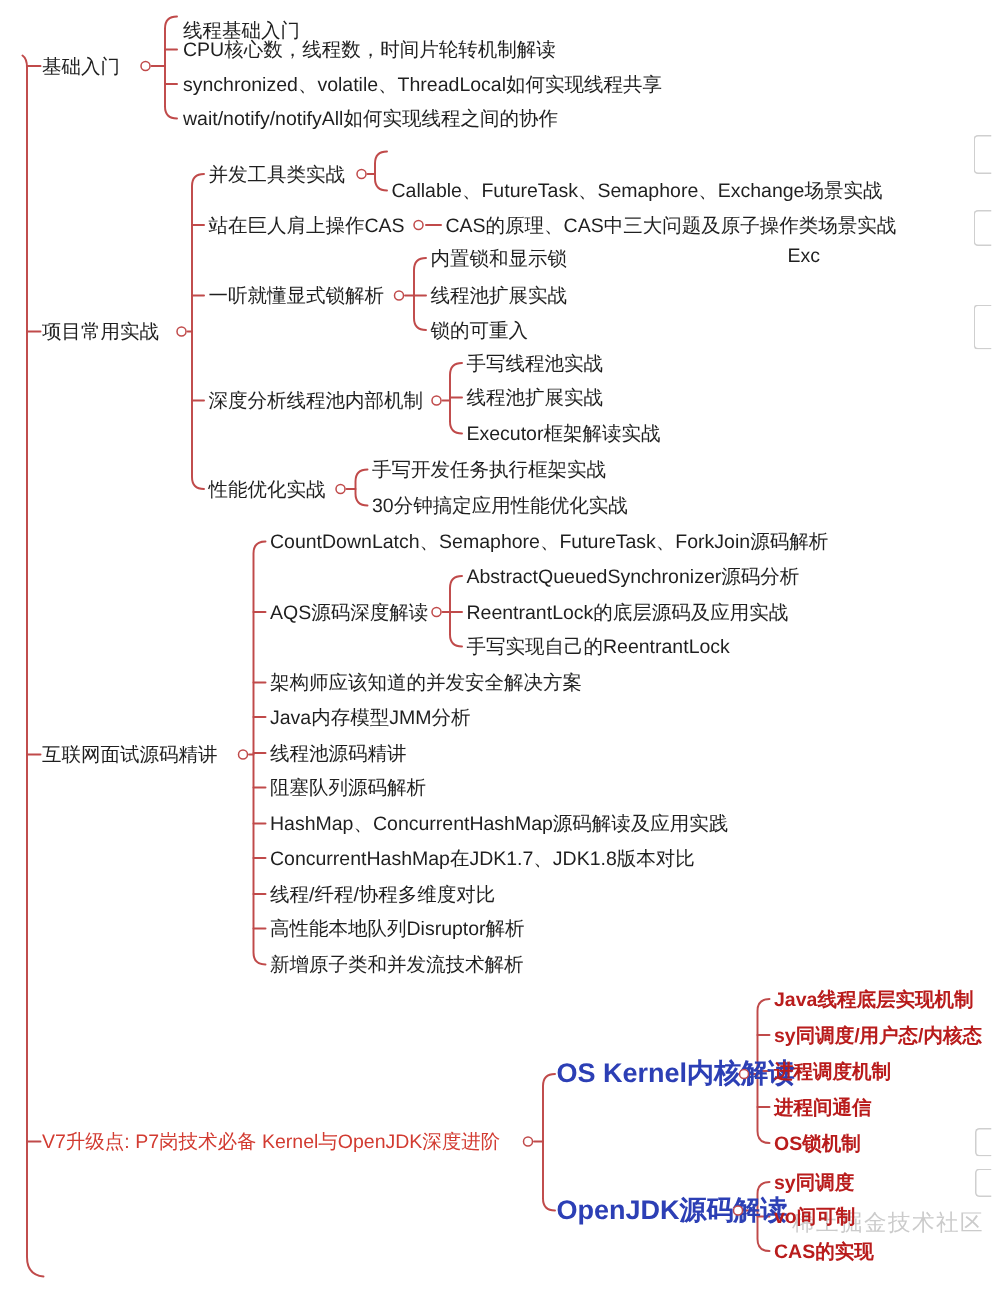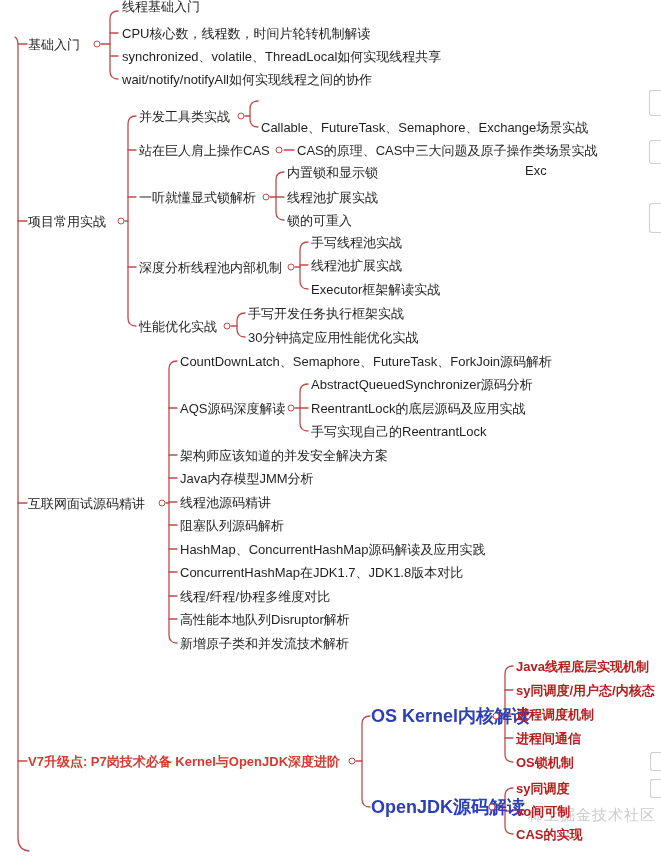--- a/index.html
+++ b/index.html
@@ -6,21 +6,21 @@
   #canvas{
     position:relative;width:661px;height:859px;overflow:hidden;background:#ffffff;
     font-family:"Liberation Sans","DejaVu Sans",sans-serif;
   }
   svg.lines{position:absolute;left:0;top:0;z-index:1;}
   .node{
     position:absolute;z-index:2;white-space:nowrap;
     font-size:13px;line-height:15px;color:#1f1f1f;
     transform:translateY(-50%);
   }
-  .red{color:#d23b31;font-weight:bold;text-align:right;}
+  .red{color:#d23b31;font-weight:normal;text-align:right;}
   .bluebold{color:#2c3fb5;font-weight:bold;font-size:18px;}
   .blue{color:#b91c1c;font-weight:bold;}
   .toggle{
     position:absolute;z-index:3;width:5px;height:5px;border:1.5px solid #c04a4a;
     border-radius:50%;background:#fff;transform:translate(-50%,-50%);
   }
   .sliver{
     position:absolute;z-index:2;width:12px;background:#fff;
     border:1px solid #cfcfcf;border-right:none;border-radius:3px 0 0 3px;
   }
@@ -100,21 +100,21 @@
     </g>
   </svg>
 
   <div class="watermark" style="left:528px;top:806px">稀土掘金技术社区</div>
 
   <div class="node" style="left:28px;top:44px">基础入门</div>
   <div class="node" style="left:28px;top:221px">项目常用实战</div>
   <div class="node" style="left:28px;top:503px">互联网面试源码精讲</div>
   <div class="node red" style="left:28px;top:761px">V7升级点: P7岗技术必备 Kernel与OpenJDK深度进阶</div>
 
-  <div class="node" style="left:122px;top:6px">线程基础入门</div>
+  <div class="node" style="left:122px;top:20px">线程基础入门</div>
   <div class="node" style="left:122px;top:33px">CPU核心数，线程数，时间片轮转机制解读</div>
   <div class="node" style="left:122px;top:79px">wait/notify/notifyAll如何实现线程之间的协作</div>
   <div class="node" style="left:122px;top:56px">synchronized、volatile、ThreadLocal如何实现线程共享</div>
 
   <div class="node" style="left:139px;top:116px">并发工具类实战</div>
   <div class="node" style="left:139px;top:150px">站在巨人肩上操作CAS</div>
   <div class="node" style="left:139px;top:197px">一听就懂显式锁解析</div>
   <div class="node" style="left:139px;top:267px">深度分析线程池内部机制</div>
   <div class="node" style="left:139px;top:326px">性能优化实战</div>
 

